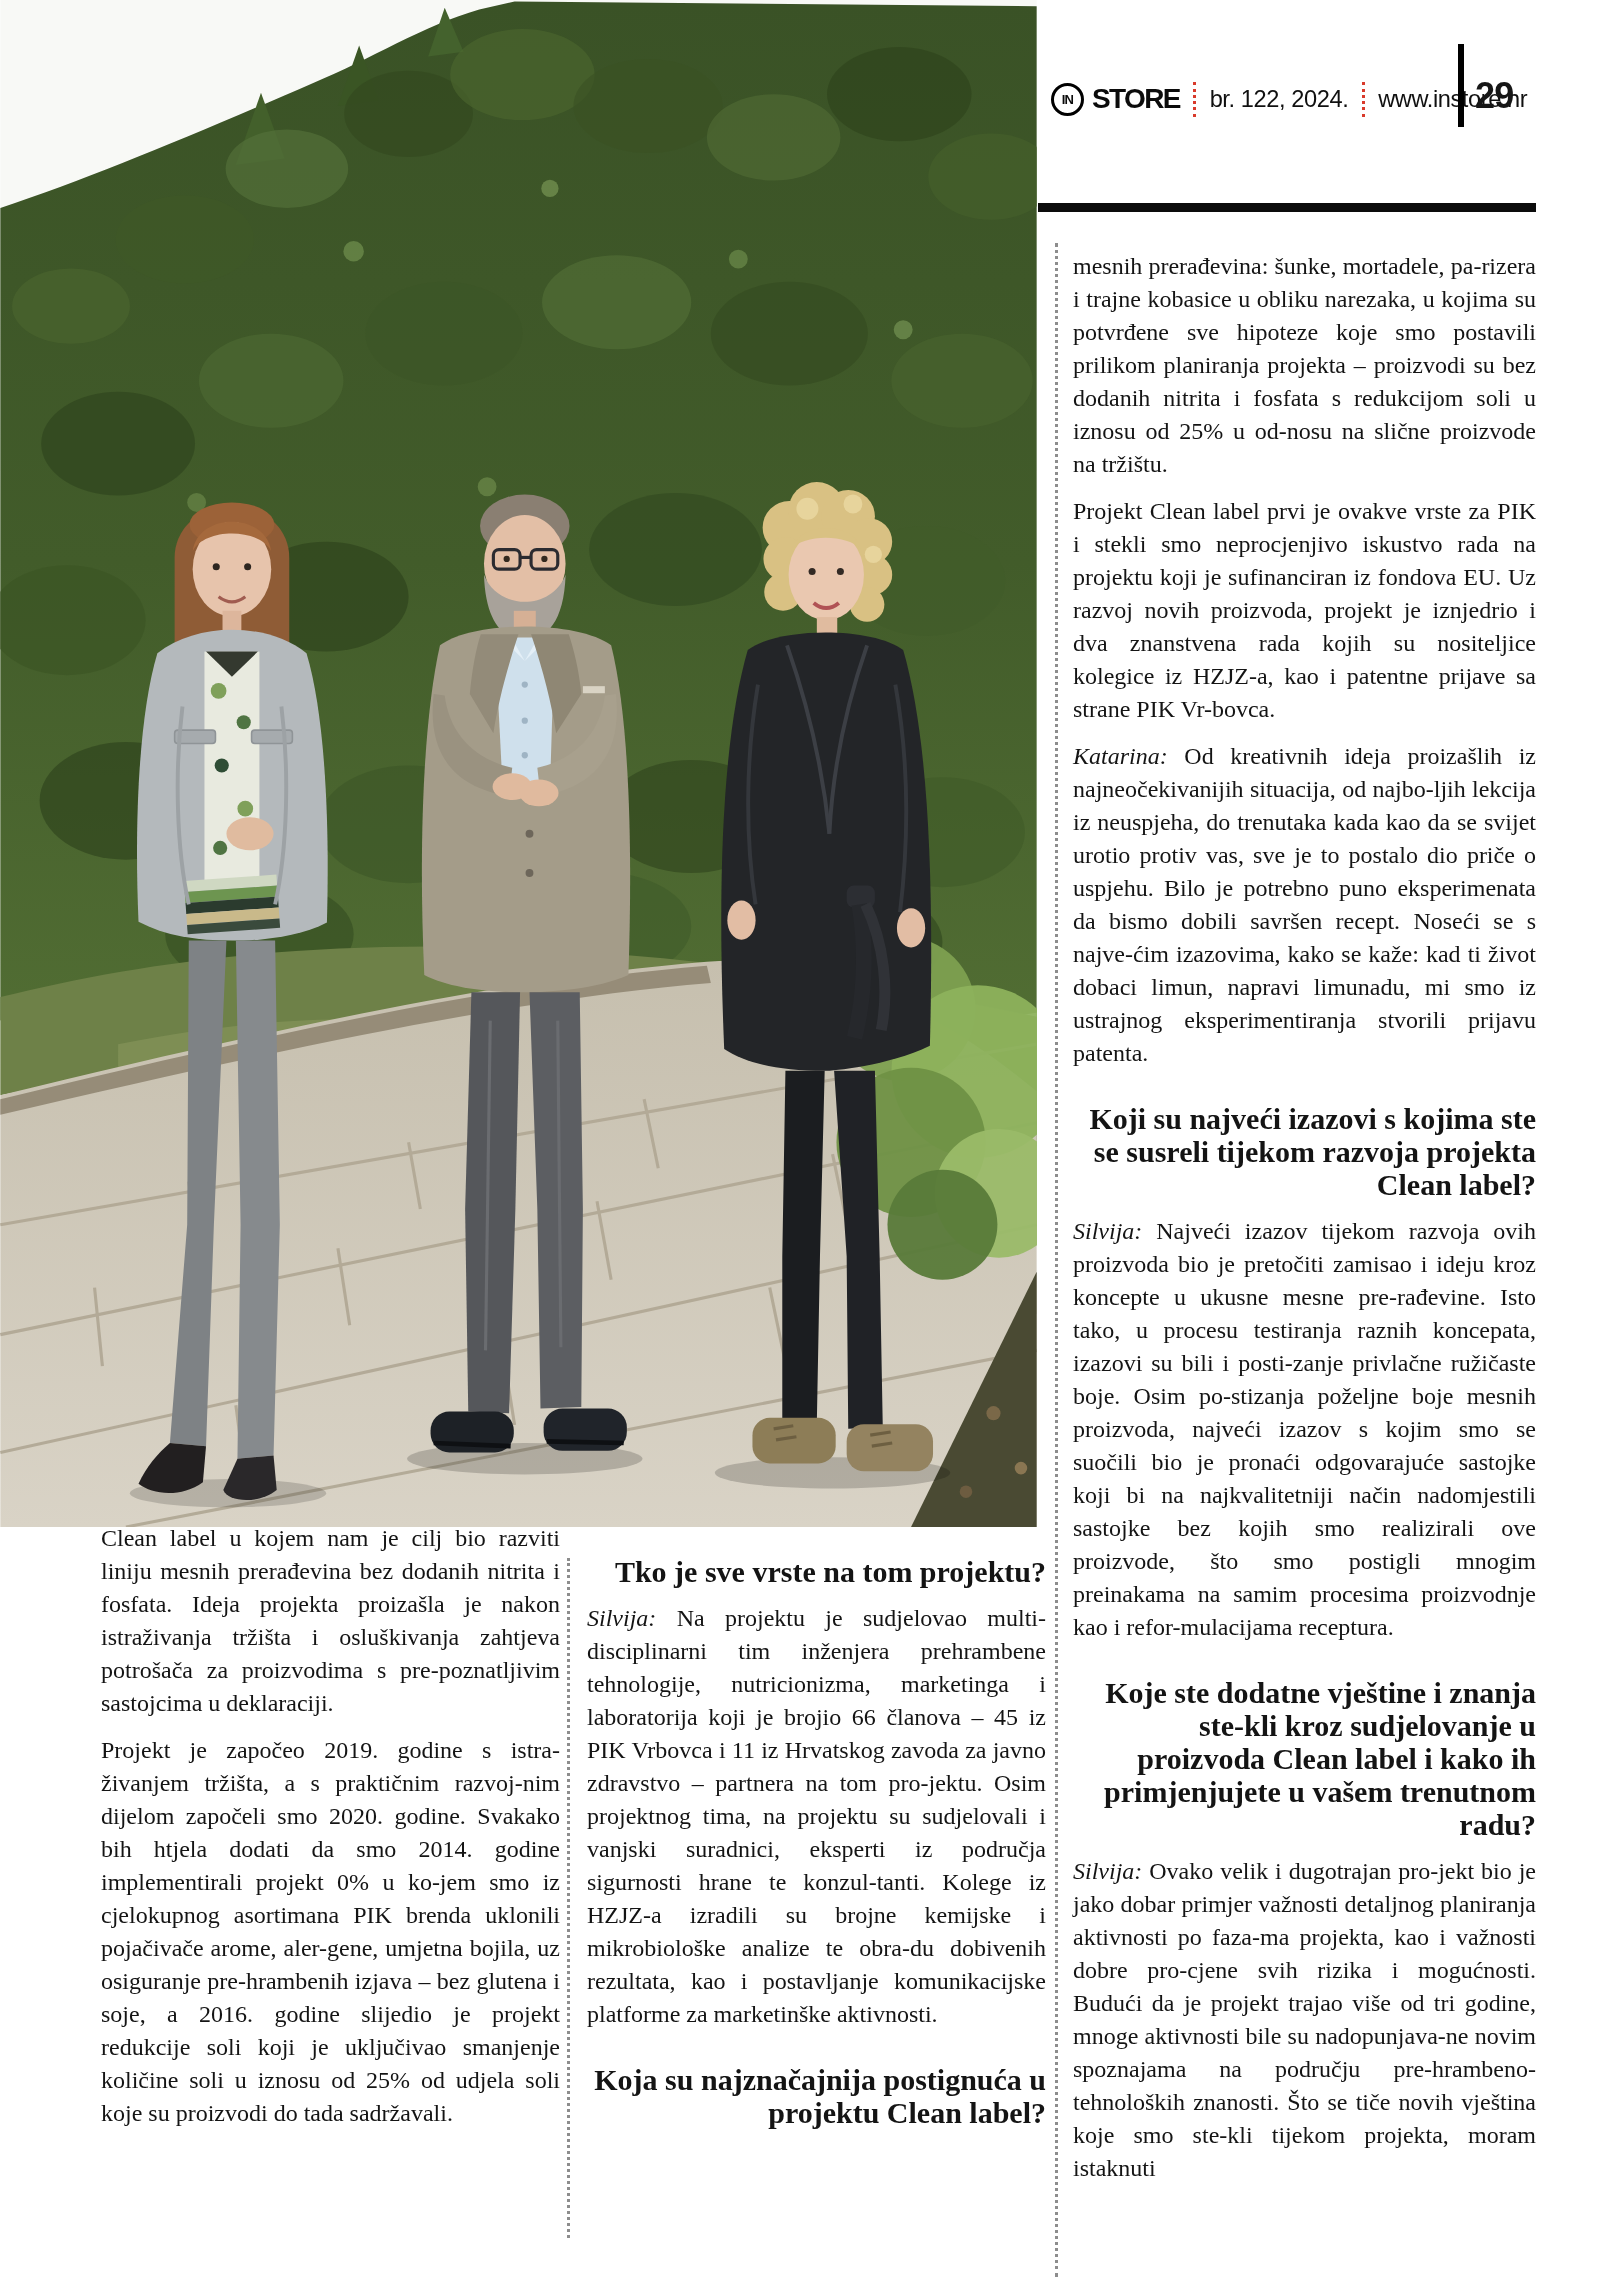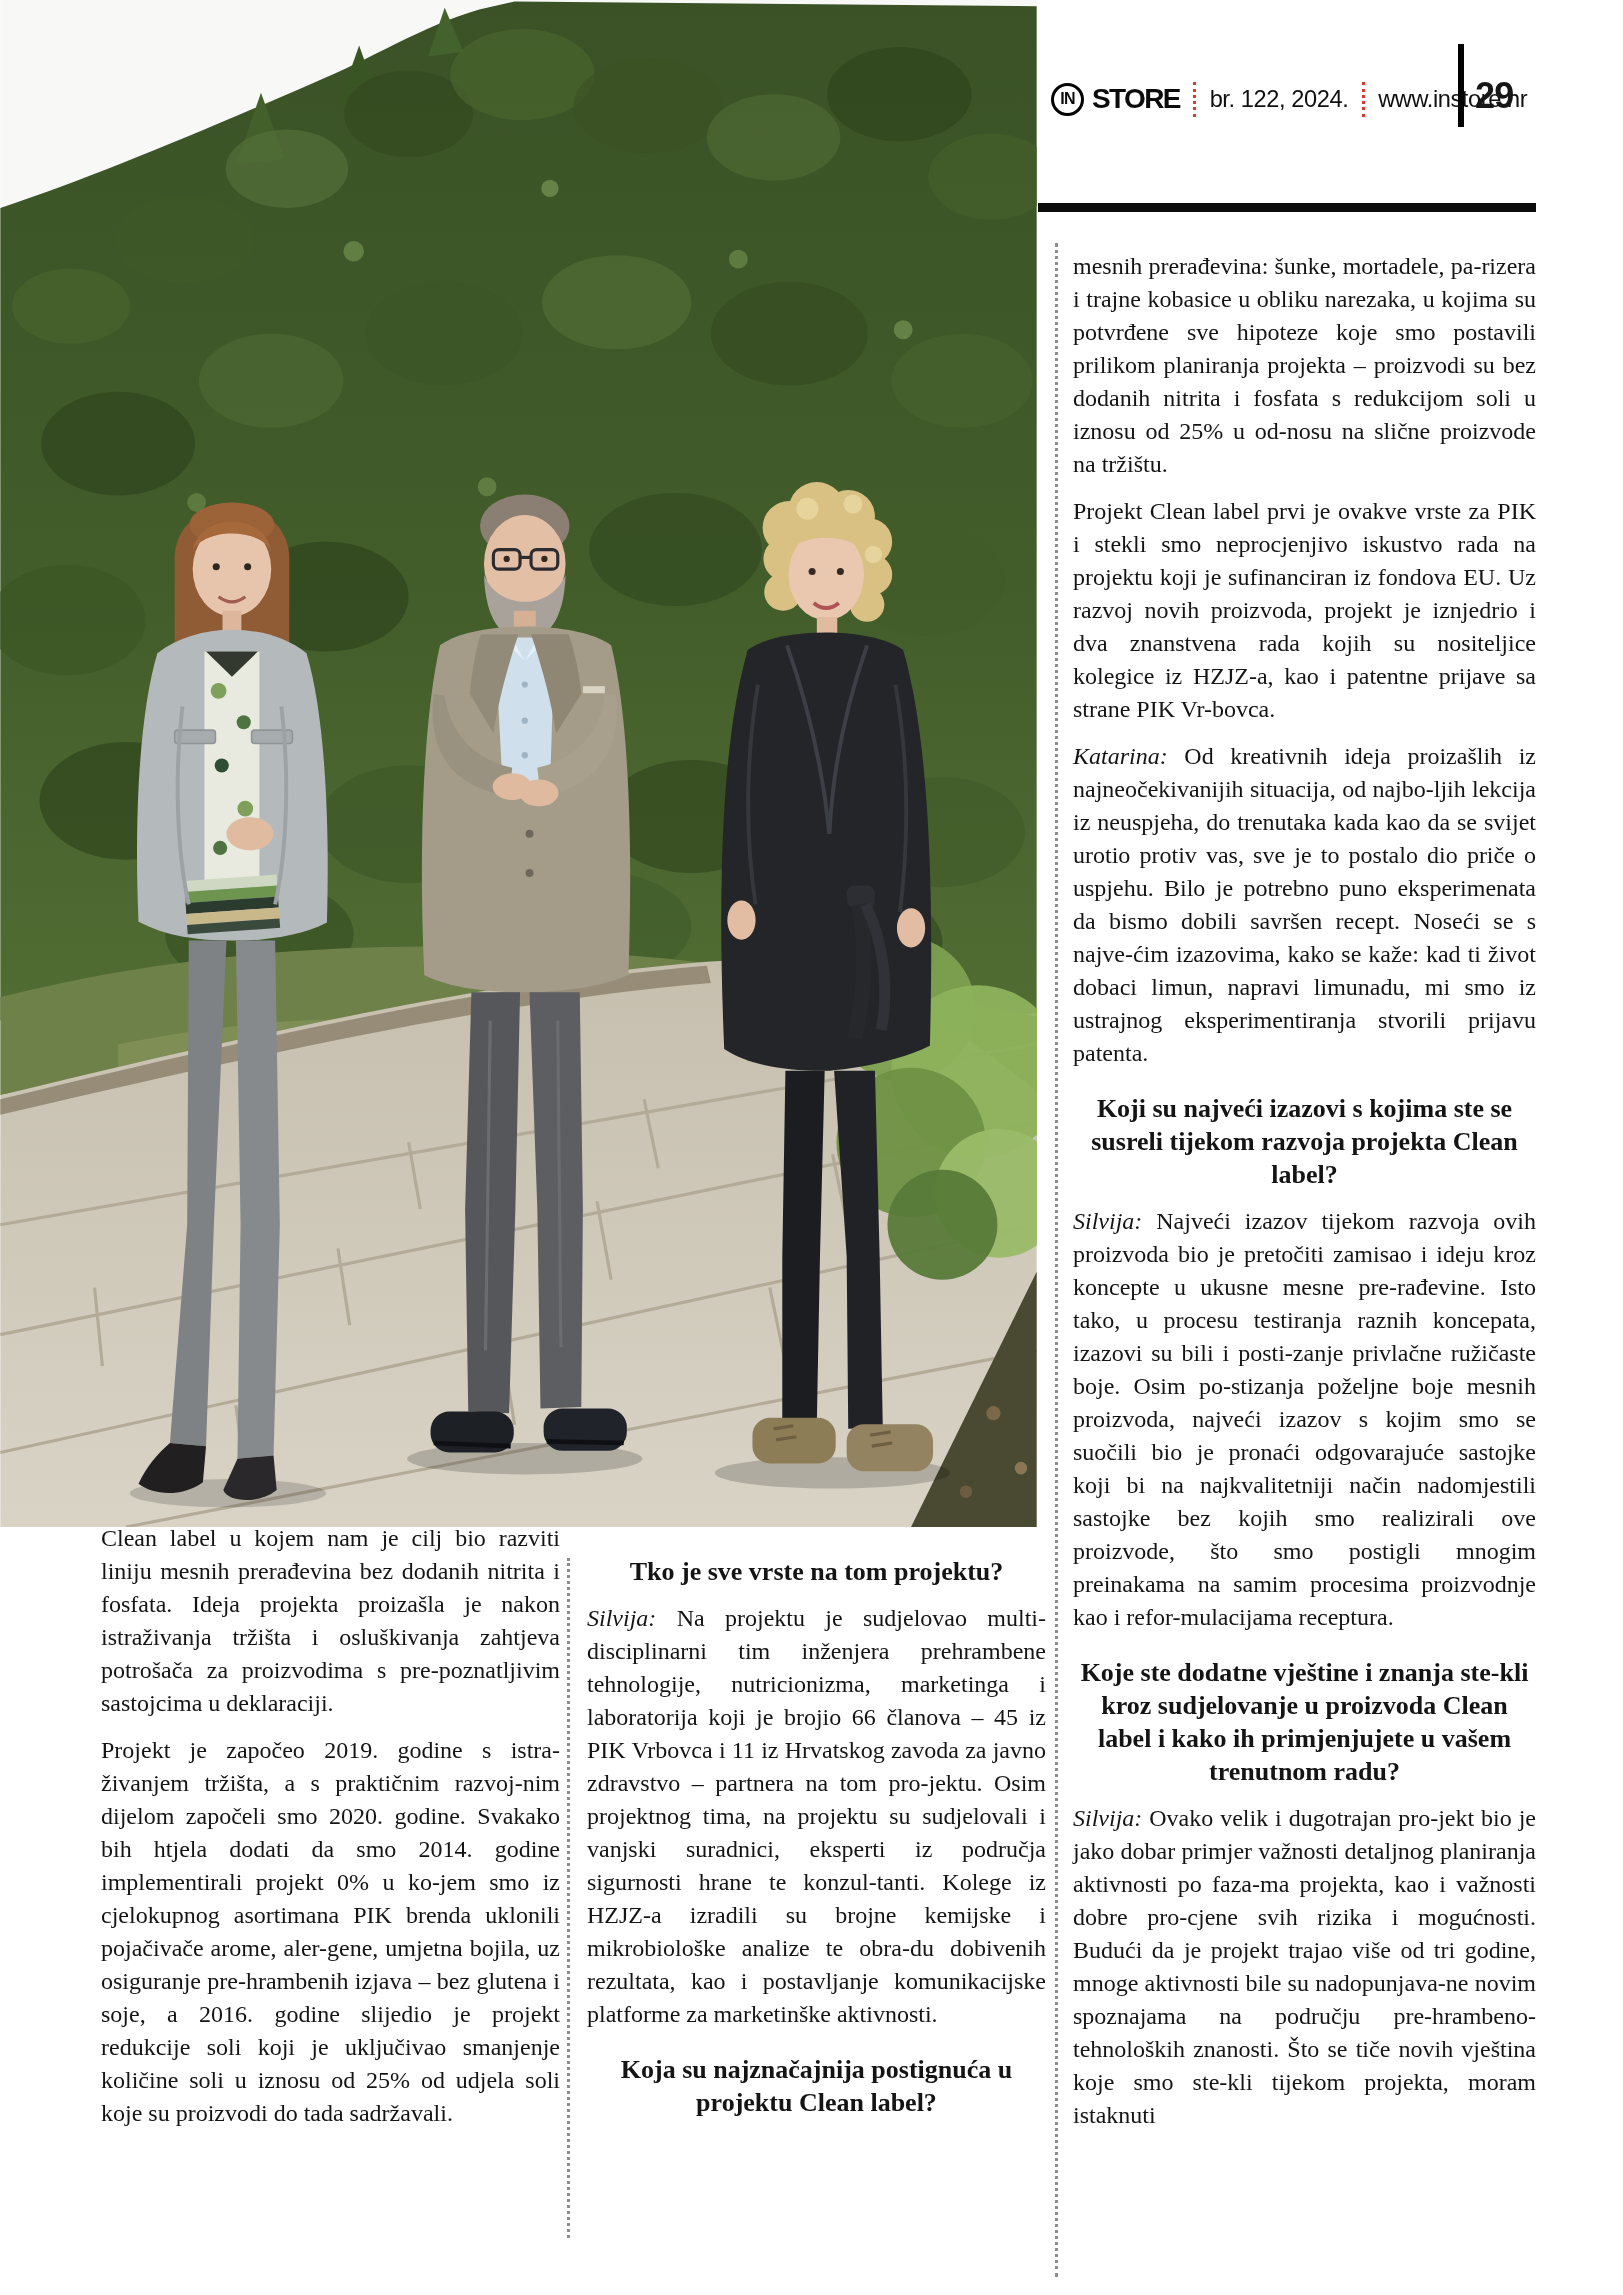--- a/index.html
+++ b/index.html
@@ -14,39 +14,39 @@
   
   .hdr{
     position:absolute;left:1051px;top:69px;height:60px;
     display:flex;align-items:center;
     font-family:"Liberation Sans", sans-serif;color:#0b0b0b;
   }
   .brand{display:flex;align-items:center;gap:7.9px}
   .brand-icon{
     width:27px;height:27px;border:3.1px solid #000;border-radius:50%;
     display:flex;align-items:center;justify-content:center;
-    font-weight:700;font-size:16px;letter-spacing:-0.8px;
+    font-weight:700;font-size:13px;letter-spacing:-0.8px;
   }
   .brand-name{font-weight:700;font-size:28px;letter-spacing:-1.6px}
   .redsep{height:35px;width:0;border-left:3.9px dotted #d93a2b;margin:0 13.4px}
   .issue,.site{font-size:23.6px;letter-spacing:-0.4px;color:#101010}
   .vbar{position:absolute;left:1458px;top:44px;width:6.3px;height:83px;background:#000}
   .pagenum{
     position:absolute;left:1475px;top:75px;width:61px;text-align:left;
     font-family:"Liberation Sans", sans-serif;font-weight:700;font-size:36px;letter-spacing:-0.8px;
   }
   .rule{position:absolute;left:1038px;top:203px;width:498px;height:8.6px;background:#0c0c0c}
   
   .vsep{position:absolute;width:0;border-left:3.1px dotted #8d8d8d}
   .vsep-a{left:567px;top:1558px;height:680px}
   .vsep-b{left:1055px;top:243px;height:2034px}
   
   .col{position:absolute;font-size:24px;line-height:33px;text-align:justify;color:#141414}
   .col p{margin:0 0 14px 0}
-  .col h2{font-size:26px;line-height:33px;font-weight:700;margin:22px 0 14px 0;text-align:center}
+  .col h2{font-size:30px;line-height:33px;font-weight:700;margin:32px 0 14px 0;text-align:right}
   .col h2:first-child{margin-top:0}
   .col em.lead{font-style:italic;font-weight:400}
   .col-left  {left:101px; top:1522px;width:459px}
   .col-middle{left:587px; top:1555px;width:459px}
   .col-right {left:1073px;top:250px; width:463px}
 </style>
 </head>
 <body>
 
 <div class="photo">

